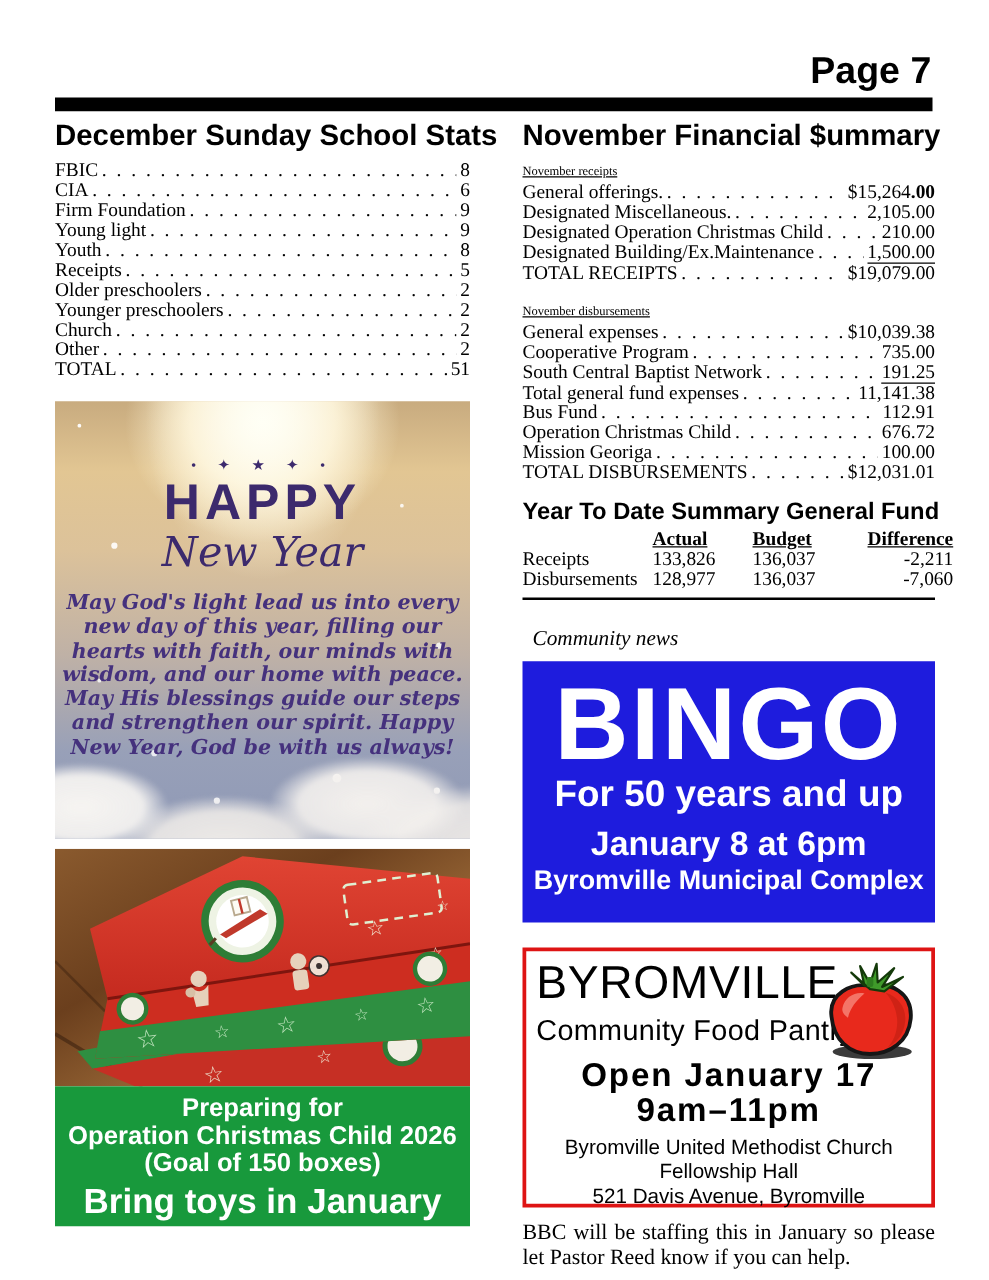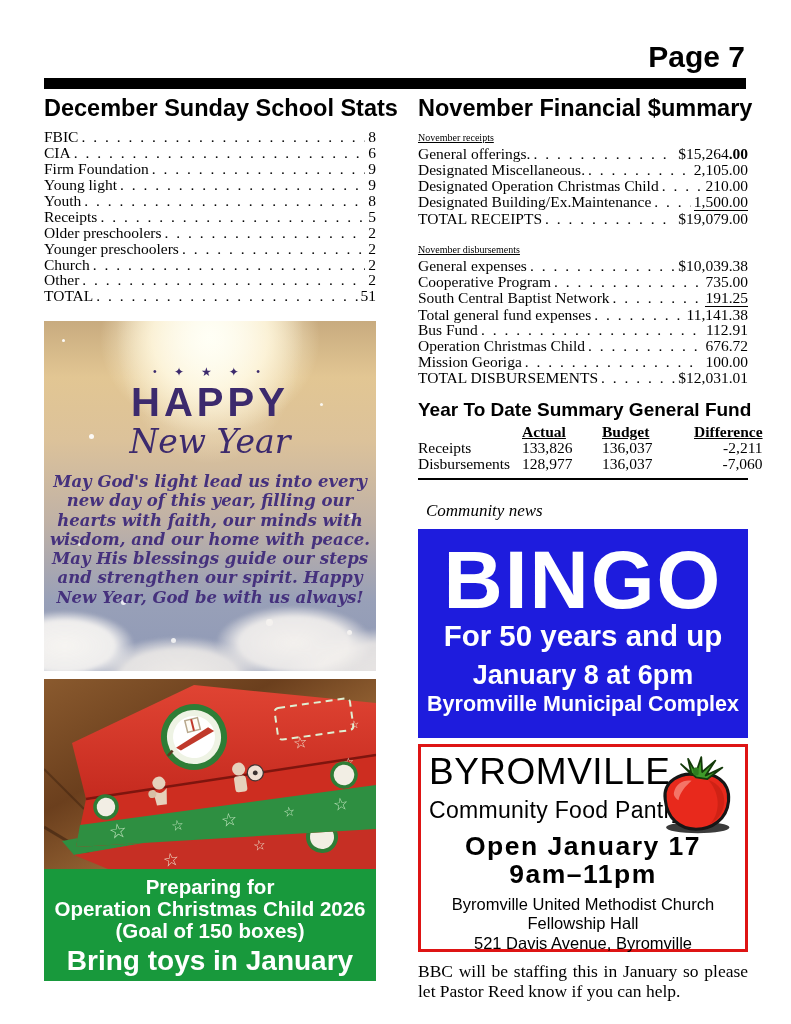--- a/index.html
+++ b/index.html
@@ -80,21 +80,21 @@
   .bingo-title { font-size: 82px; line-height: 1; letter-spacing: 2px; margin-top: 10px; }
   .bingo-line1 { font-size: 29.5px; line-height: 1.05; margin-top: 0px; }
   .bingo-line2 { font-size: 27px;  line-height: 1.05; margin-top: 9px; }
   .bingo-line3 { font-size: 21.5px; line-height: 1.1; margin-top: 4px; }
 
   
   .pantry {
     position: relative;
     width: 330px; height: 208px;
     border: 3px solid #de1414;
-    margin-top: 6px;
+    margin-top: 20px;
     padding: 5px 8px 0 8px;
     background: #fff;
   }
   .pantry-title {
     font-family: "Liberation Sans", sans-serif;
     font-weight: 400; font-size: 37px; line-height: 1.08; letter-spacing: 0.5px;
   }
   .pantry-sub {
     font-family: "Liberation Sans", sans-serif;
     font-weight: 400; font-size: 23px; line-height: 1.15; letter-spacing: 0.3px;

